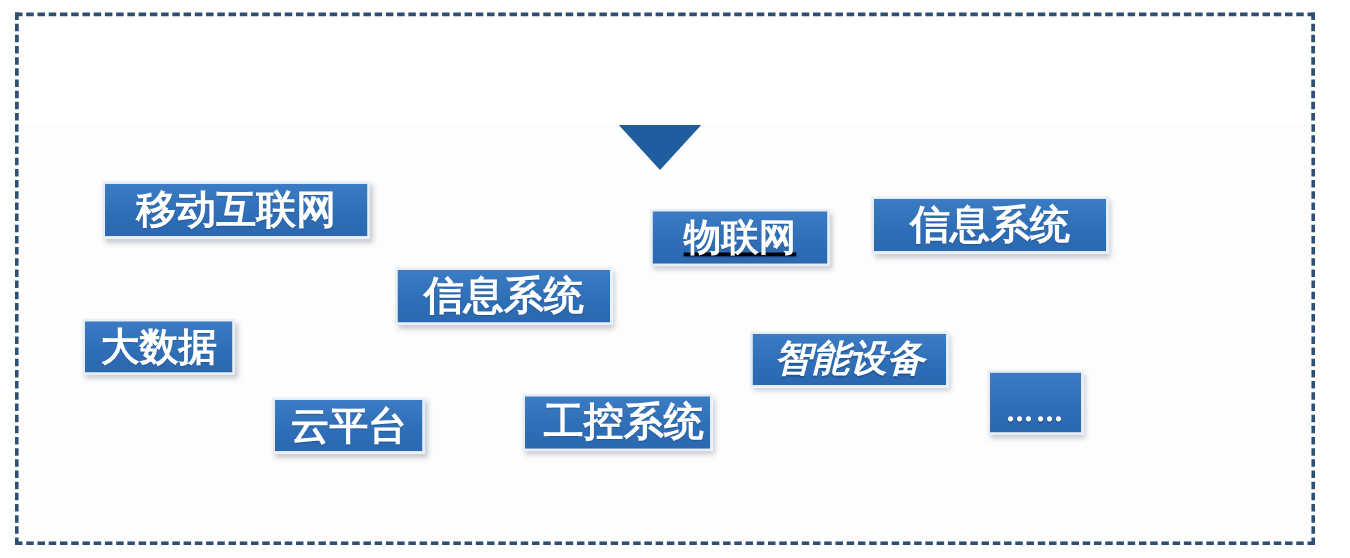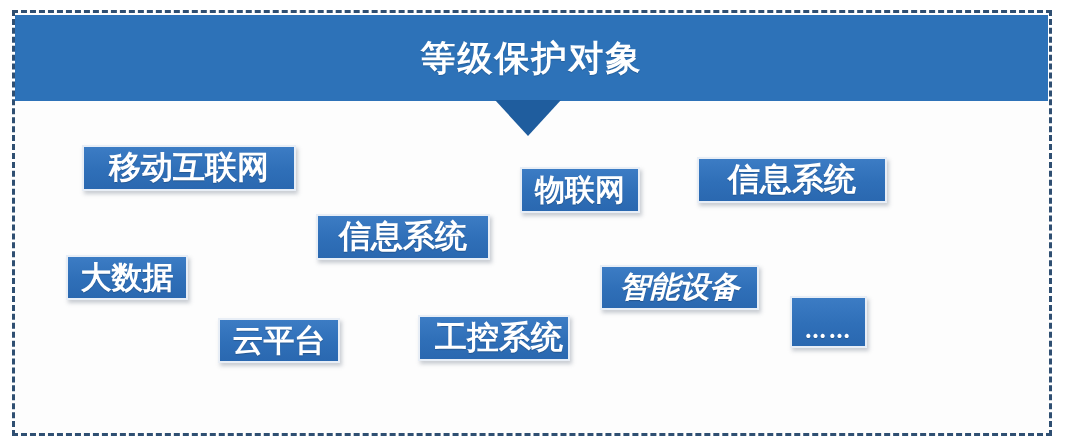--- a/index.html
+++ b/index.html
@@ -101,31 +101,28 @@
 </style>
 </head>
 <body>
 
 <div id="canvas">
 
   <div class="dashed-frame"></div>
 
   <div class="body-area"></div>
 
-  <div class="header-bar">
-    <div class="header-title">等级保护对象</div>
-  </div>
 
   <div class="down-arrow"></div>
 
   <div id="chips">
       <div class="chip" style="left: 82px; top: 145px; width: 214px; height: 46px;">
         <span style="font-size: 32px;">移动互联网</span>
       </div>
-      <div class="chip" style="left: 520px; top: 167px; width: 120px; height: 46px;">
+      <div class="chip" style="left: 520px; top: 167px; width: 144px; height: 46px; text-decoration: underline;">
         <span style="font-size: 30px;">物联网</span>
       </div>
       <div class="chip" style="left: 697px; top: 157px; width: 190px; height: 46px;">
         <span style="font-size: 32px;">信息系统</span>
       </div>
       <div class="chip" style="left: 316px; top: 214px; width: 174px; height: 46px;">
         <span style="font-size: 32px;">信息系统</span>
       </div>
       <div class="chip" style="left: 66px; top: 255px; width: 122px; height: 45px; text-align: center;">
         <span style="font-size: 31px;">大数据</span>

